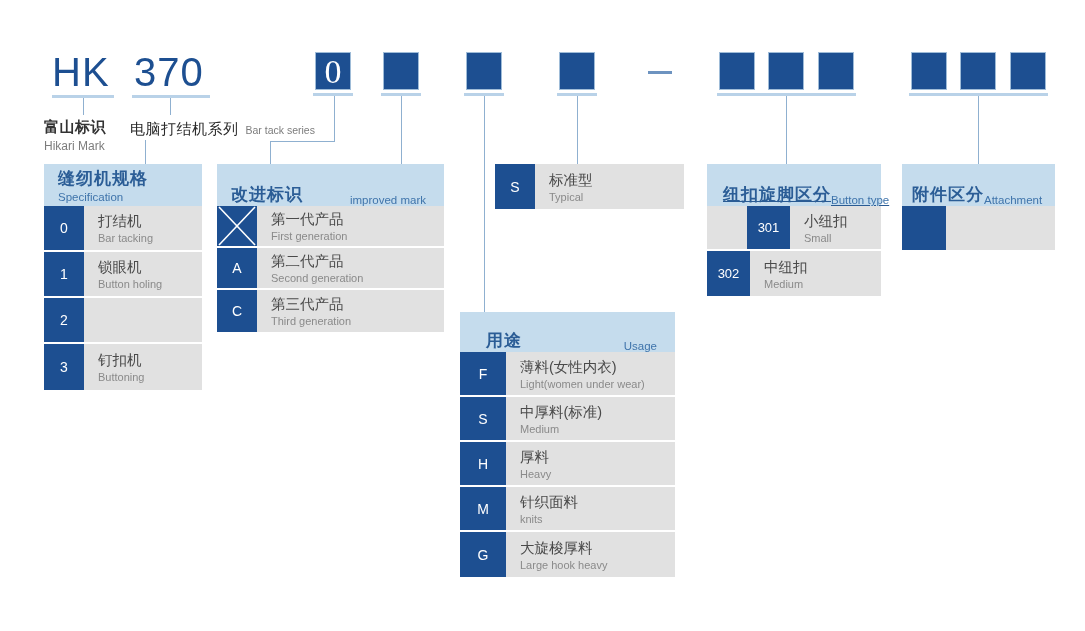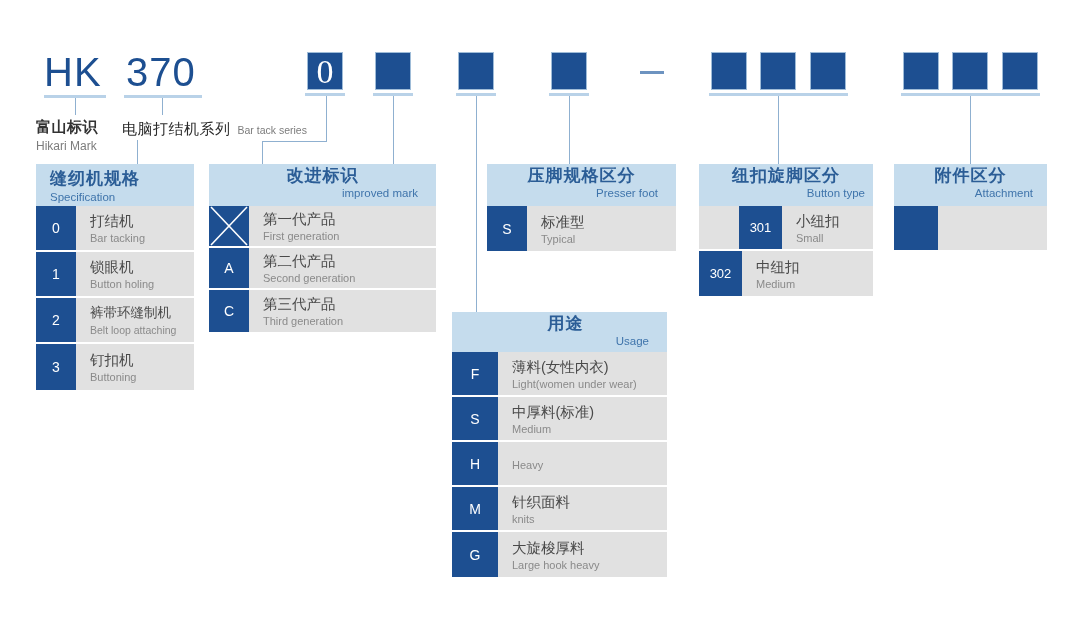--- a/index.html
+++ b/index.html
@@ -4,21 +4,21 @@
 <style>
   html,body{margin:0;padding:0;}
   body{
     width:1085px;height:631px;
     background:#ffffff;
     font-family:"Liberation Sans","DejaVu Sans",sans-serif;
     position:relative;
     overflow:hidden;
     -webkit-font-smoothing:antialiased;
   }
-  #stage{position:absolute;left:4px;top:0;width:978px;height:631px;}
+  #stage{position:absolute;left:12px;top:0;width:978px;height:631px;}
 
   
   .code-text{
     position:absolute;
     color:#1d4f91;
     font-weight:400;
     letter-spacing:1px;
     white-space:nowrap;
   }
   .code-hk{left:40px;top:50px;font-size:40px;}
@@ -64,23 +64,22 @@
   }
 
   
   .tbl{position:absolute;}
   .tbl-head{
     background:#c5dced;
     color:#2a5b93;
     box-sizing:border-box;
     position:relative;
     display:flex;
-    align-items:center;
+    align-items:flex-end;
     padding:0 14px;
-    flex-direction:column;
   }
   .tbl-head .cn{
     font-size:17px;
     font-weight:700;
     letter-spacing:1px;
     color:#2b5d96;
     white-space:nowrap;
   }
   .tbl-head .en{
     font-size:11.5px;
@@ -227,24 +226,20 @@
     </div>
     <div class="row" style="height:46px;">
       <div class="key" style="width:40px;">1</div>
       <div class="val">
         <span class="cn">锁眼机</span>
         <span class="en">Button holing</span>
       </div>
     </div>
     <div class="row" style="height:46px;">
       <div class="key" style="width:40px;">2</div>
-      <div class="val">
-        <span class="cn" style="font-size:13.5px;">裤带环缝制机</span>
-        <span class="en" style="font-size:10.5px;">Belt loop attaching</span>
-      </div>
     </div>
     <div class="row" style="height:46px;">
       <div class="key" style="width:40px;">3</div>
       <div class="val">
         <span class="cn">钉扣机</span>
         <span class="en">Buttoning</span>
       </div>
     </div>
   </div>
 
@@ -296,55 +291,52 @@
     <div class="row" style="height:45px;">
       <div class="key" style="width:46px;">S</div>
       <div class="val">
         <span class="cn">中厚料(标准)</span>
         <span class="en">Medium</span>
       </div>
     </div>
     <div class="row" style="height:45px;">
       <div class="key" style="width:46px;">H</div>
       <div class="val">
+        <span class="cn">厚料</span>
         <span class="en">Heavy</span>
       </div>
     </div>
     <div class="row" style="height:45px;">
       <div class="key" style="width:46px;">M</div>
       <div class="val">
         <span class="cn">针织面料</span>
         <span class="en">knits</span>
       </div>
     </div>
     <div class="row" style="height:45px;">
       <div class="key" style="width:46px;">G</div>
       <div class="val">
         <span class="cn">大旋梭厚料</span>
         <span class="en">Large hook heavy</span>
       </div>
     </div>
   </div>
 
   <div class="tbl" style="left:483px;top:164px;width:189px;">
-    <div class="tbl-head inline" style="height:42px;">
-      <span class="cn">压脚规格区分</span>
-      <span class="en">Presser foot</span>
-    </div>
     <div class="row" style="height:45px;">
       <div class="key" style="width:40px;">S</div>
       <div class="val">
         <span class="cn">标准型</span>
         <span class="en">Typical</span>
       </div>
     </div>
   </div>
 
   <div class="tbl" style="left:695px;top:164px;width:174px;">
-    <div class="tbl-head inline" style="height:42px;padding:0 4px;">
+    <div class="tbl-head inline" style="height:42px;padding:0 16px;text-decoration:underline;">
       <span class="cn">纽扣旋脚区分</span>
       <span class="en">Button type</span>
     </div>
     <div class="row" style="height:45px;padding-left:40px;">
       <div class="key wide" style="width:43px;">301</div>
       <div class="val">
         <span class="cn">小纽扣</span>
         <span class="en">Small</span>
       </div>
     </div>

